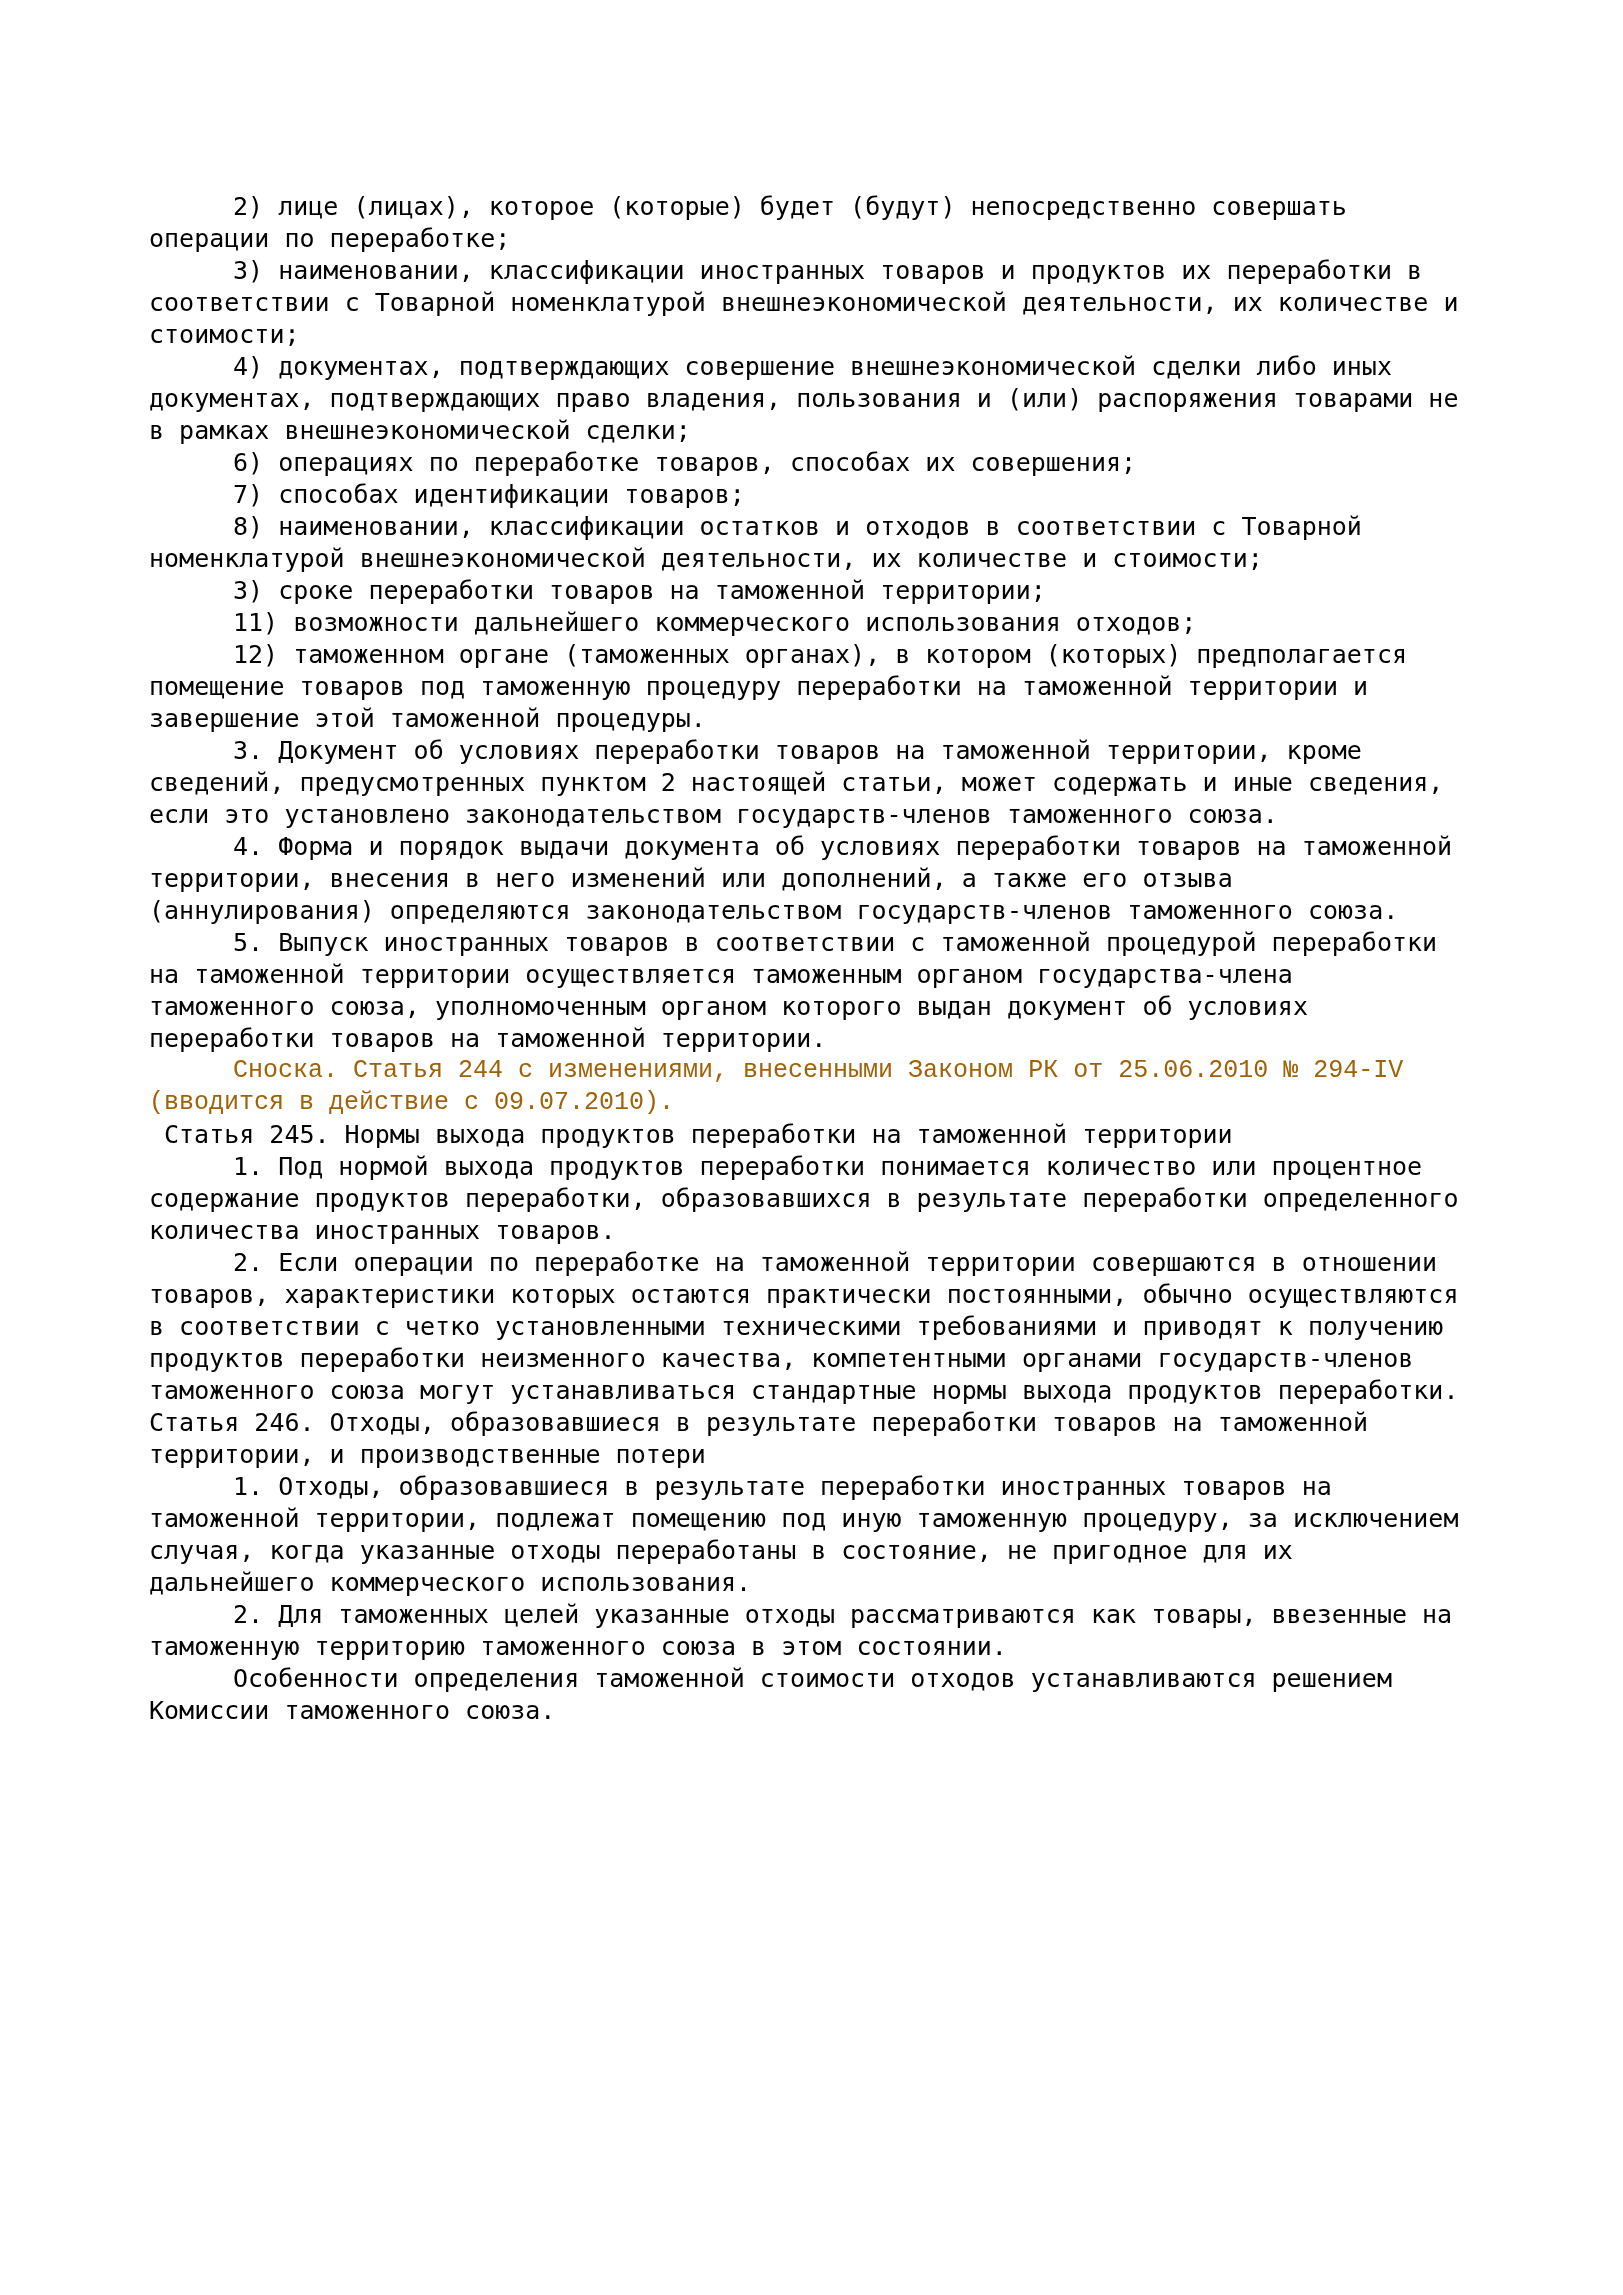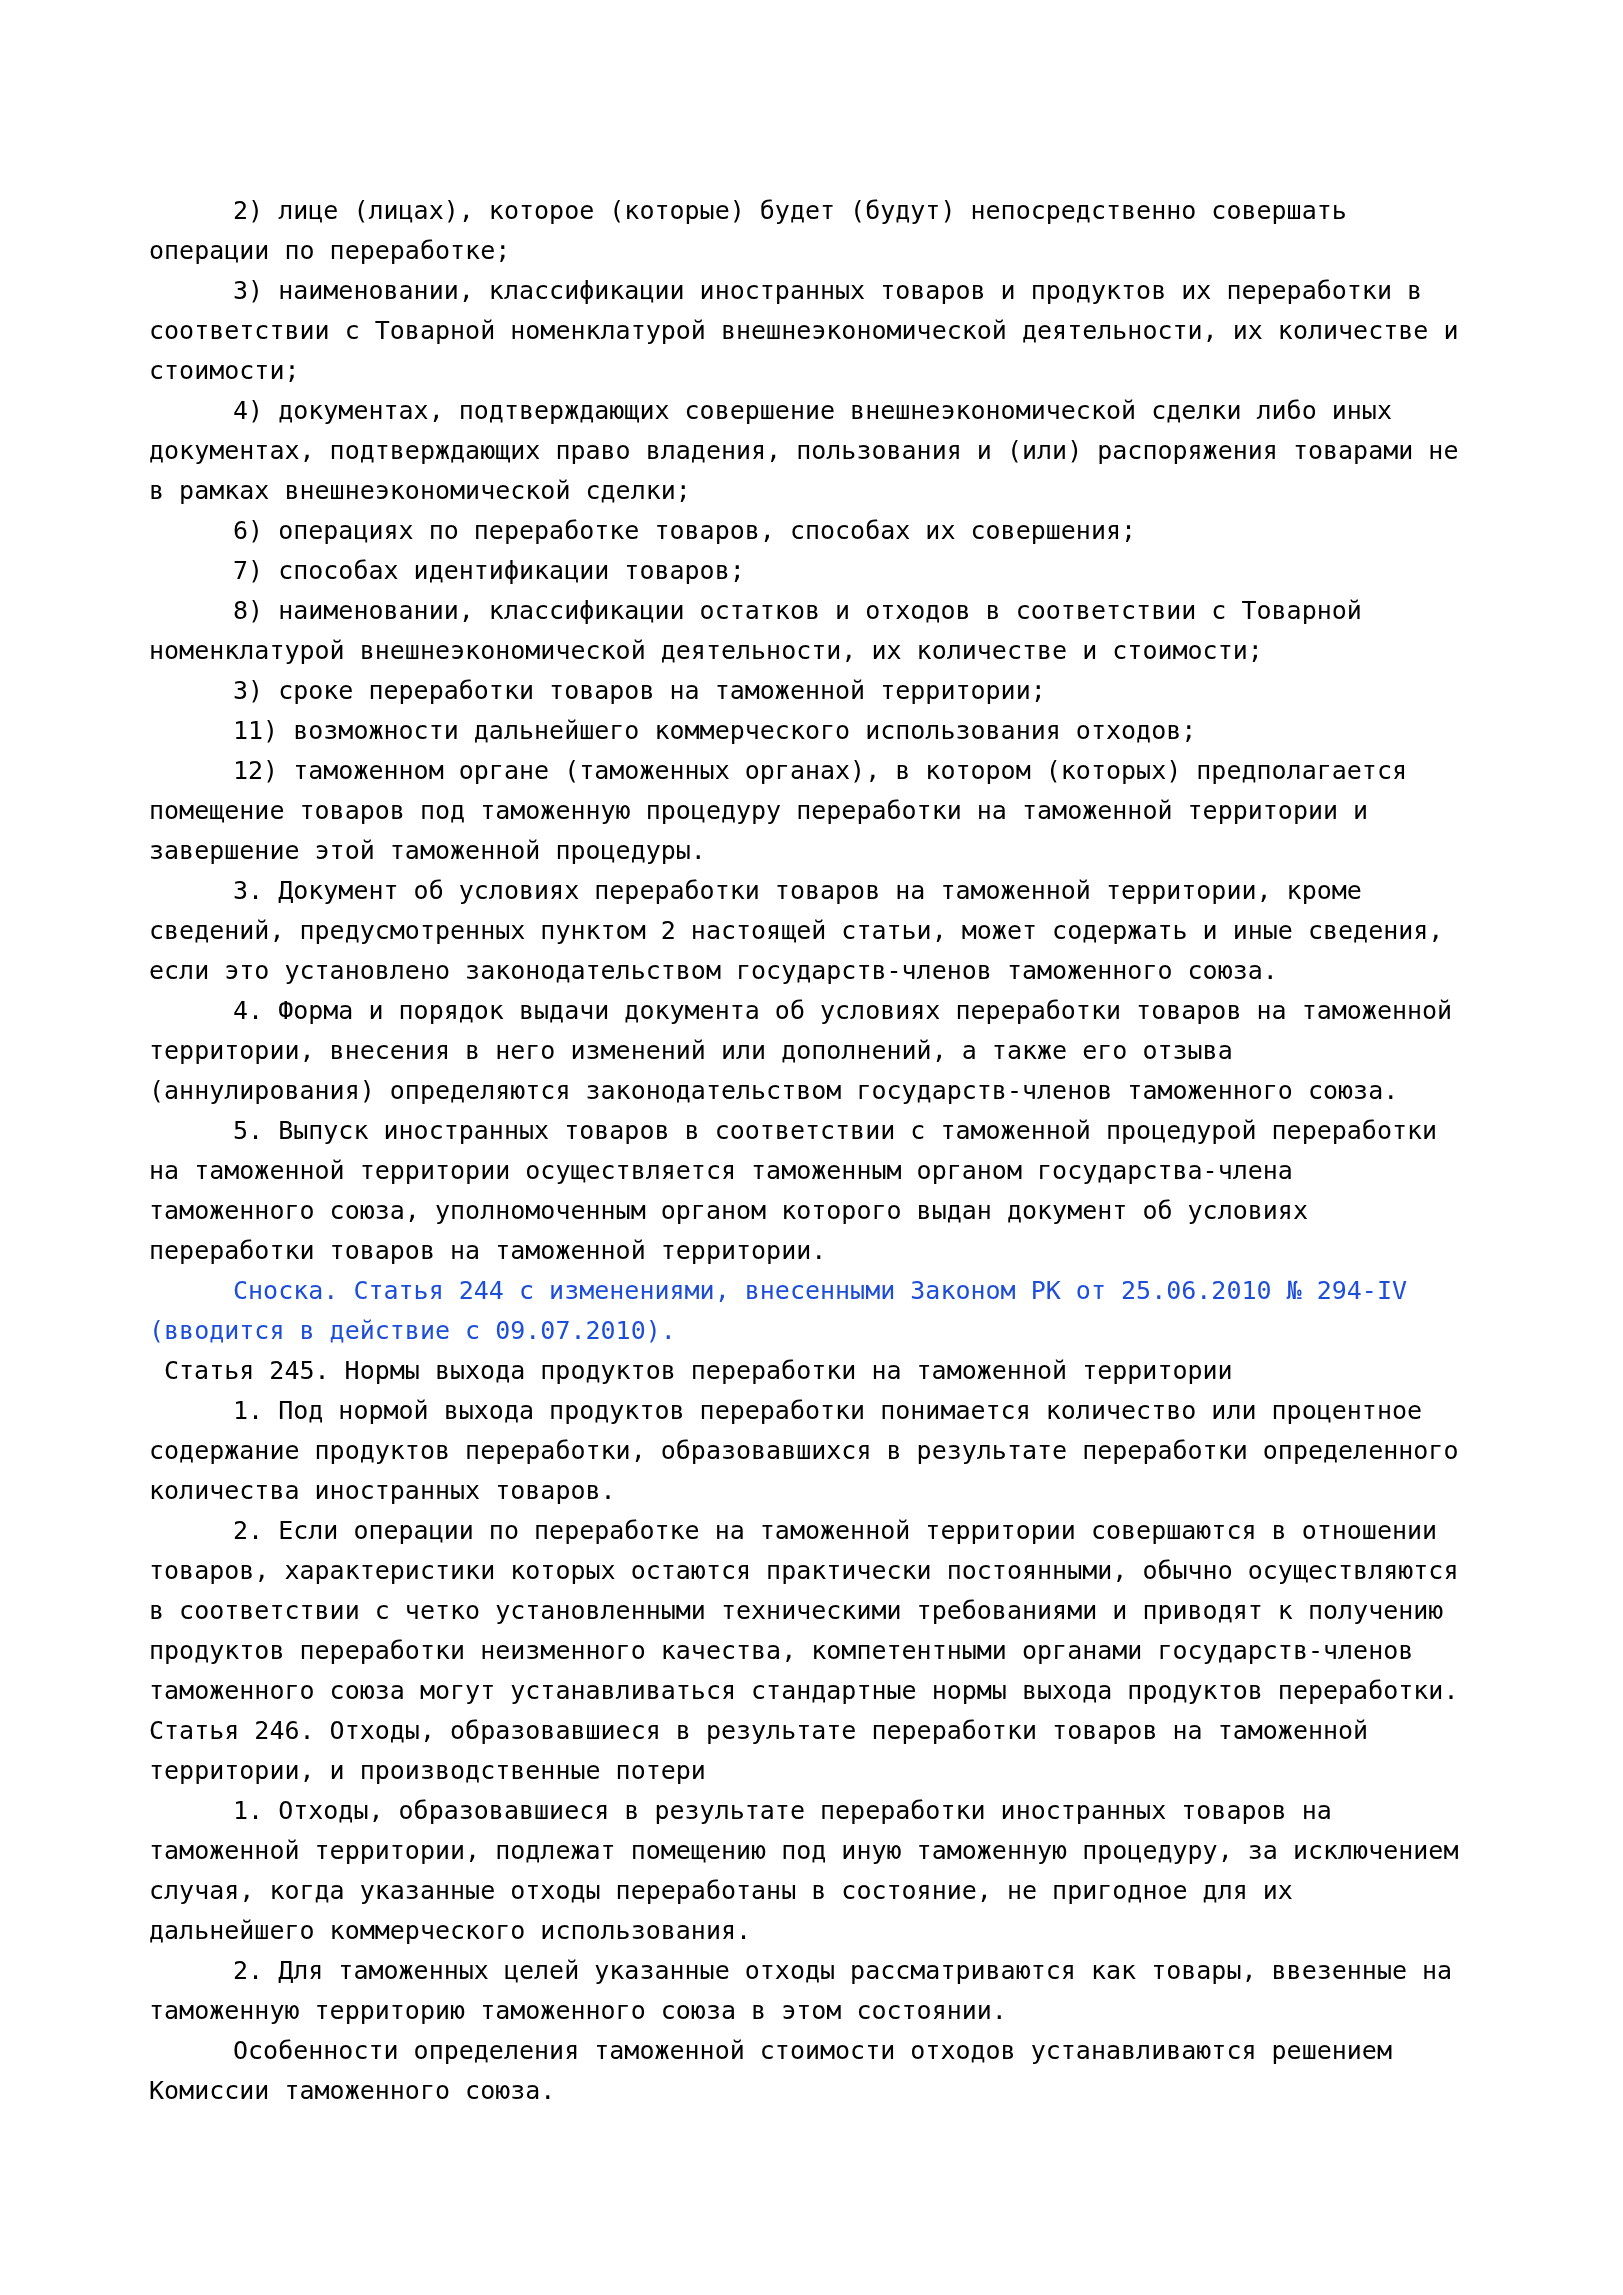--- a/index.html
+++ b/index.html
@@ -15,21 +15,21 @@
     background: #ffffff;
     overflow: hidden;
   }
   .doc {
     position: absolute;
     left: 149px;
     top: 191px;
     width: 1322px;
     font-family: "DejaVu Sans Mono", "Liberation Mono", monospace;
     font-size: 25px;
-    line-height: 40px;
+    line-height: 32px;
     color: #000000;
     text-align: left;
     word-spacing: normal;
   }
   .doc p {
     margin: 0;
     padding: 0;
   }
   .para-indent { text-indent: 84px; }
   .heading { font-weight: normal; }
@@ -47,21 +47,21 @@
       <p class="para-indent">4) документах, подтверждающих совершение внешнеэкономической сделки либо иных документах, подтверждающих право владения, пользования и (или) распоряжения товарами не в рамках внешнеэкономической сделки;</p>
       <p class="para-indent">6) операциях по переработке товаров, способах их совершения;</p>
       <p class="para-indent">7) способах идентификации товаров;</p>
       <p class="para-indent">8) наименовании, классификации остатков и отходов в соответствии с Товарной номенклатурой внешнеэкономической деятельности, их количестве и стоимости;</p>
       <p class="para-indent">3) сроке переработки товаров на таможенной территории;</p>
       <p class="para-indent">11) возможности дальнейшего коммерческого использования отходов;</p>
       <p class="para-indent">12) таможенном органе (таможенных органах), в котором (которых) предполагается помещение товаров под таможенную процедуру переработки на таможенной территории и завершение этой таможенной процедуры.</p>
       <p class="para-indent">3. Документ об условиях переработки товаров на таможенной территории, кроме сведений, предусмотренных пунктом 2 настоящей статьи, может содержать и иные сведения, если это установлено законодательством государств-членов таможенного союза.</p>
       <p class="para-indent">4. Форма и порядок выдачи документа об условиях переработки товаров на таможенной территории, внесения в него изменений или дополнений, а также его отзыва (аннулирования) определяются законодательством государств-членов таможенного союза.</p>
       <p class="para-indent">5. Выпуск иностранных товаров в соответствии с таможенной процедурой переработки на таможенной территории осуществляется таможенным органом государства-члена таможенного союза, уполномоченным органом которого выдан документ об условиях переработки товаров на таможенной территории.</p>
-      <p class="footnote para-indent" style="color: #1d4ed8;">Сноска. Статья 244 с изменениями, внесенными Законом РК от 25.06.2010 № 294-IV (вводится в действие с 09.07.2010).</p>
+      <p class="footnote para-indent" style="color: #a16207; font-family: Liberation Mono, monospace;">Сноска. Статья 244 с изменениями, внесенными Законом РК от 25.06.2010 № 294-IV (вводится в действие с 09.07.2010).</p>
       <p class="heading heading-space-indent gap-above">Статья 245. Нормы выхода продуктов переработки на таможенной территории</p>
       <p class="para-indent">1. Под нормой выхода продуктов переработки понимается количество или процентное содержание продуктов переработки, образовавшихся в результате переработки определенного количества иностранных товаров.</p>
       <p class="para-indent">2. Если операции по переработке на таможенной территории совершаются в отношении товаров, характеристики которых остаются практически постоянными, обычно осуществляются в соответствии с четко установленными техническими требованиями и приводят к получению продуктов переработки неизменного качества, компетентными органами государств-членов таможенного союза могут устанавливаться стандартные нормы выхода продуктов переработки.</p>
       <p class="heading">Статья 246. Отходы, образовавшиеся в результате переработки товаров на таможенной территории, и производственные потери</p>
       <p class="para-indent">1. Отходы, образовавшиеся в результате переработки иностранных товаров на таможенной территории, подлежат помещению под иную таможенную процедуру, за исключением случая, когда указанные отходы переработаны в состояние, не пригодное для их дальнейшего коммерческого использования.</p>
       <p class="para-indent">2. Для таможенных целей указанные отходы рассматриваются как товары, ввезенные на таможенную территорию таможенного союза в этом состоянии.</p>
       <p class="para-indent">Особенности определения таможенной стоимости отходов устанавливаются решением Комиссии таможенного союза.</p>
     </div>
 </div>
 

